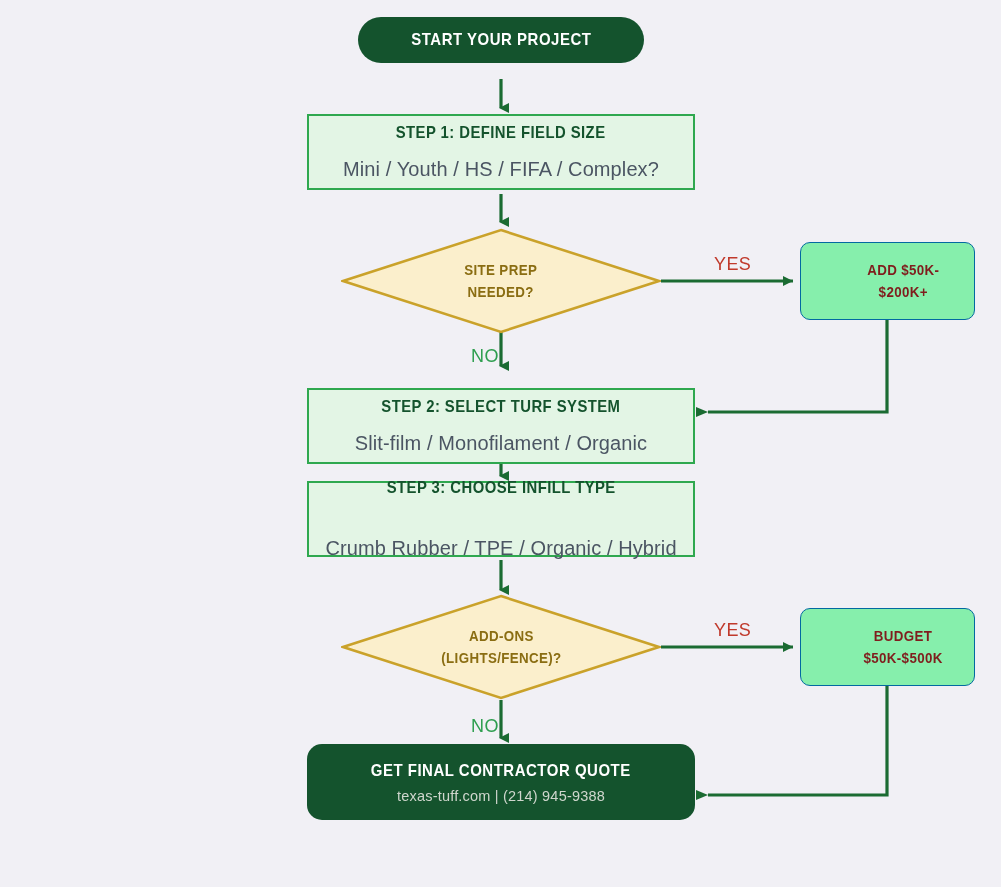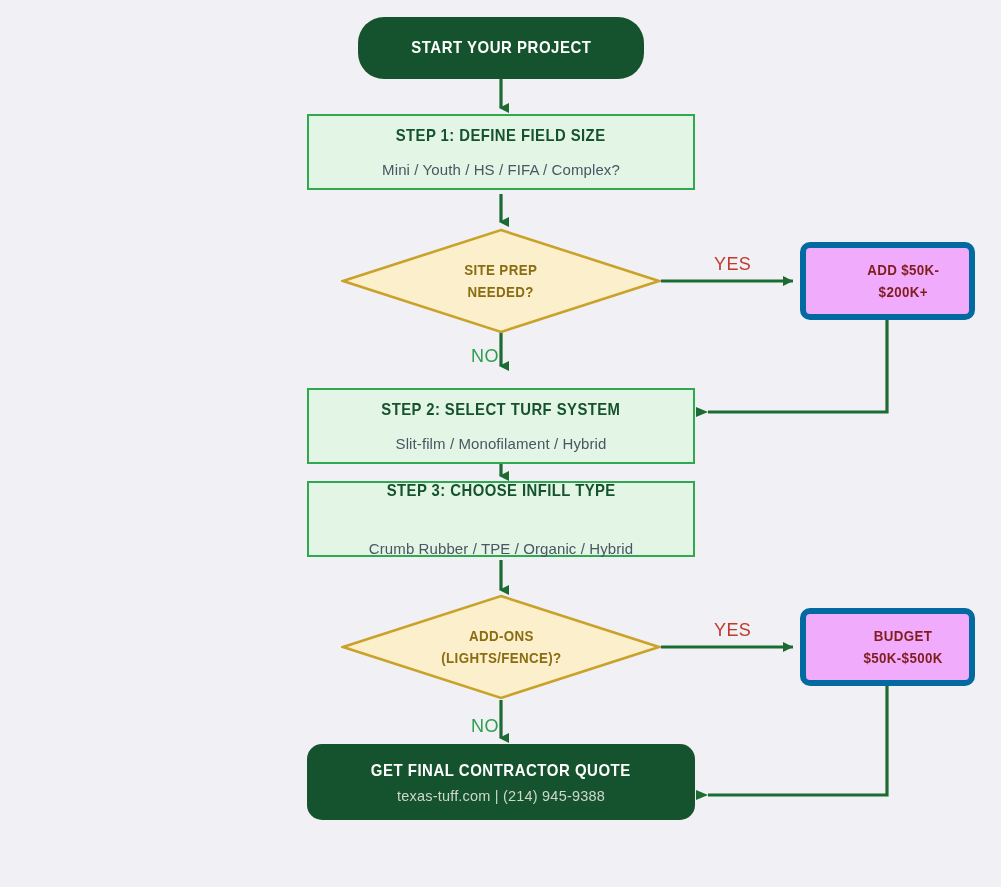--- a/index.html
+++ b/index.html
@@ -65,21 +65,21 @@
   .process .title {
     font-family: "Liberation Sans Narrow", "Liberation Sans", sans-serif;
     font-weight: bold;
     font-size: 16.5px;
     letter-spacing: 0.5px;
     color: #14532d;
     transform: scaleX(0.9);
   }
   .process .sub {
     margin-top: 16px;
-    font-size: 15px;
+    font-size: 20px;
     color: #4b5563;
     letter-spacing: 0.1px;
   }
 
   
   .decision {
     background: transparent;
   }
   .decision .dia {
     position: absolute;
@@ -95,22 +95,22 @@
     font-weight: bold;
     font-size: 14.5px;
     line-height: 1.52;
     letter-spacing: 0.4px;
     color: #8a6d12;
     transform: scaleX(0.92);
   }
 
   
   .cost {
-    background: #f0abfc;
-    border: 6px solid #0369a1;
+    background: #86efac;
+    border: 1px solid #0369a1;
     border-radius: 10px;
     padding-left: 31px;
   }
   .cost .clabel {
     font-family: "Liberation Sans Narrow", "Liberation Sans", sans-serif;
     font-weight: bold;
     font-size: 14.5px;
     line-height: 1.52;
     letter-spacing: 0.4px;
     color: #7f1d1d;
@@ -164,21 +164,21 @@
       <line x1="501" y1="560" x2="501" y2="590" marker-end="url(#arrowDown)"></line>
 
       <line x1="501" y1="700" x2="501" y2="738" marker-end="url(#arrowDown)"></line>
 
       <line x1="661" y1="647" x2="793" y2="647" marker-end="url(#arrowRight)"></line>
 
       <path d="M887,686 L887,795 L708,795" marker-end="url(#arrowLeft)"></path>
     </g>
   </svg>
 
-  <div class="node terminal" style="left:358px; top:17px; width:286px; height:62px;">
+  <div class="node terminal" style="left:358px; top:17px; width:286px; height:46px;">
     <div class="title">START YOUR PROJECT</div>
   </div>
 
   <div class="node process" style="left:307px; top:114px; width:388px; height:76px;">
     <div class="title">STEP 1: DEFINE FIELD SIZE</div>
     <div class="sub">Mini / Youth / HS / FIFA / Complex?</div>
   </div>
 
   <div class="node decision" style="left:341px; top:228px; width:320px; height:106px;">
     <svg class="dia" viewBox="0 0 320 106" preserveAspectRatio="none" xmlns="http://www.w3.org/2000/svg">
@@ -195,21 +195,21 @@
 
   <div class="node cost" style="left:800px; top:242px; width:175px; height:78px;">
     <div class="clabel">
       <div>ADD $50K-</div>
       <div>$200K+</div>
     </div>
   </div>
 
   <div class="node process" style="left:307px; top:388px; width:388px; height:76px;">
     <div class="title">STEP 2: SELECT TURF SYSTEM</div>
-    <div class="sub">Slit-film / Monofilament / Hybrid</div>
+    <div class="sub">Slit-film / Monofilament / Organic</div>
   </div>
 
   <div class="node process" style="left:307px; top:481px; width:388px; height:76px;gap:24px;">
     <div class="title">STEP 3: CHOOSE INFILL TYPE</div>
     <div class="sub">Crumb Rubber / TPE / Organic / Hybrid</div>
   </div>
 
   <div class="node decision" style="left:341px; top:594px; width:320px; height:106px;">
     <svg class="dia" viewBox="0 0 320 106" preserveAspectRatio="none" xmlns="http://www.w3.org/2000/svg">
       <polygon points="160,2 318,53 160,104 2,53" fill="#fbefcc" stroke="#caa22a" stroke-width="2.6"></polygon>

